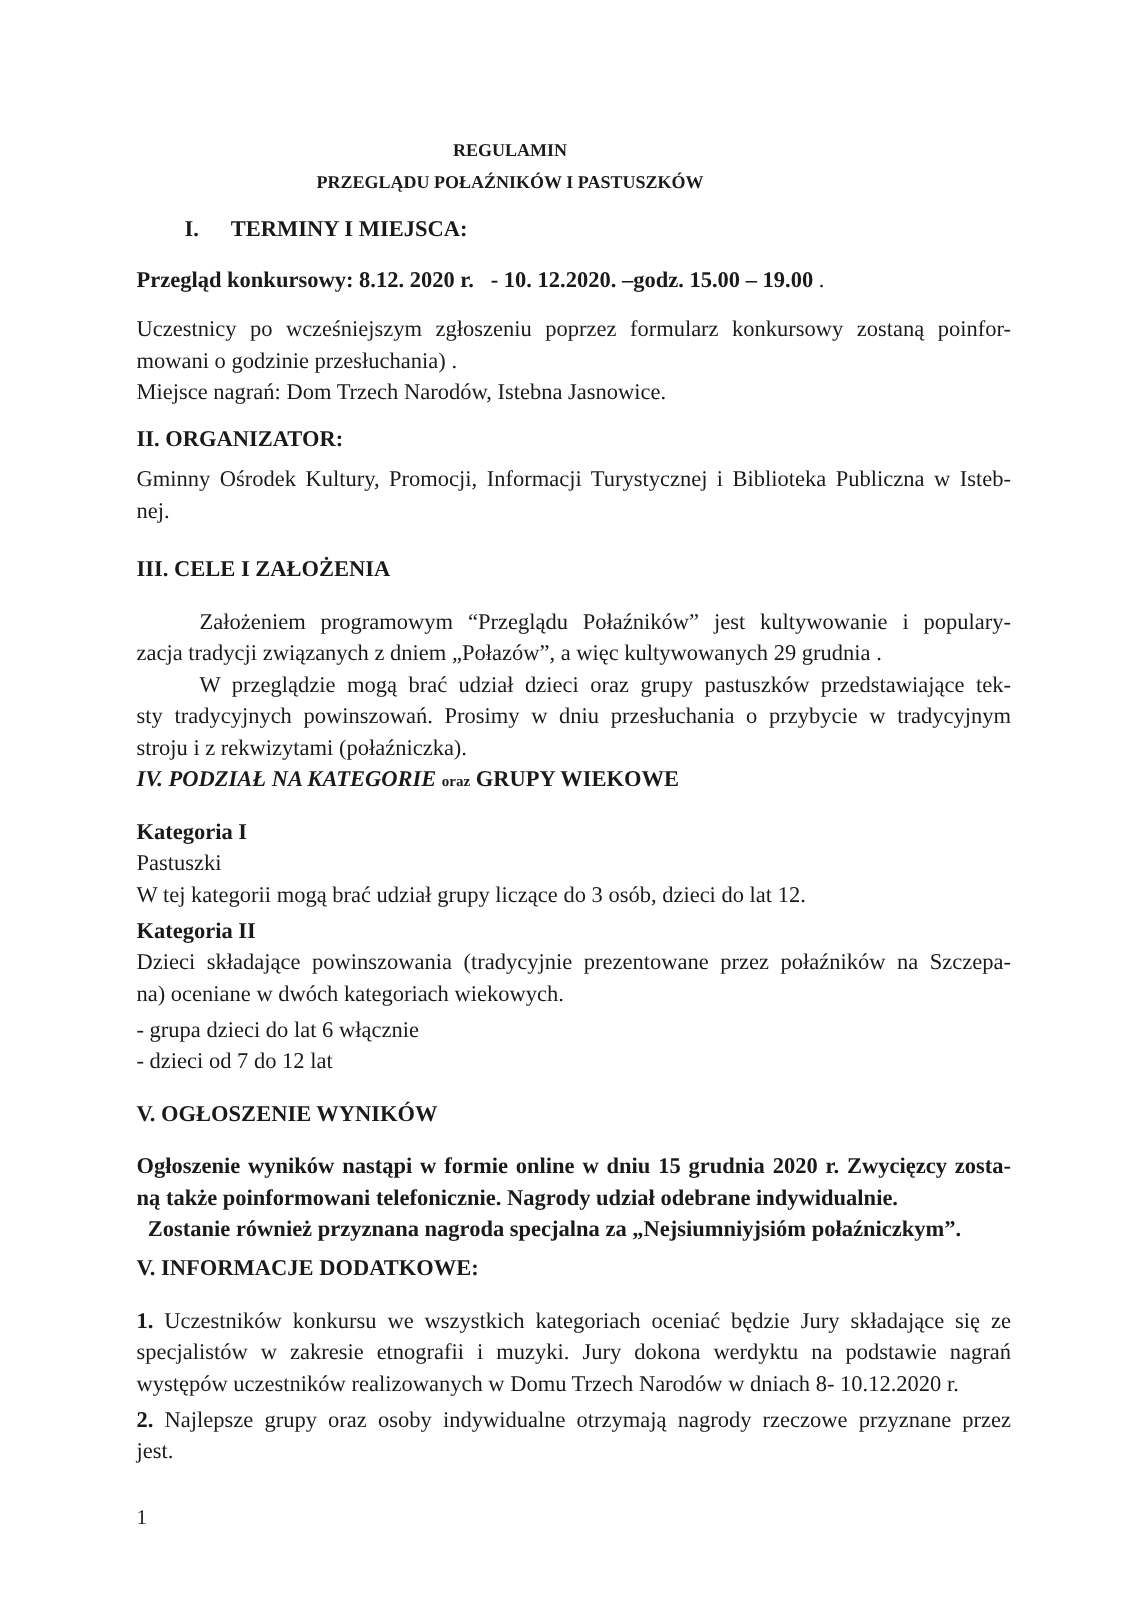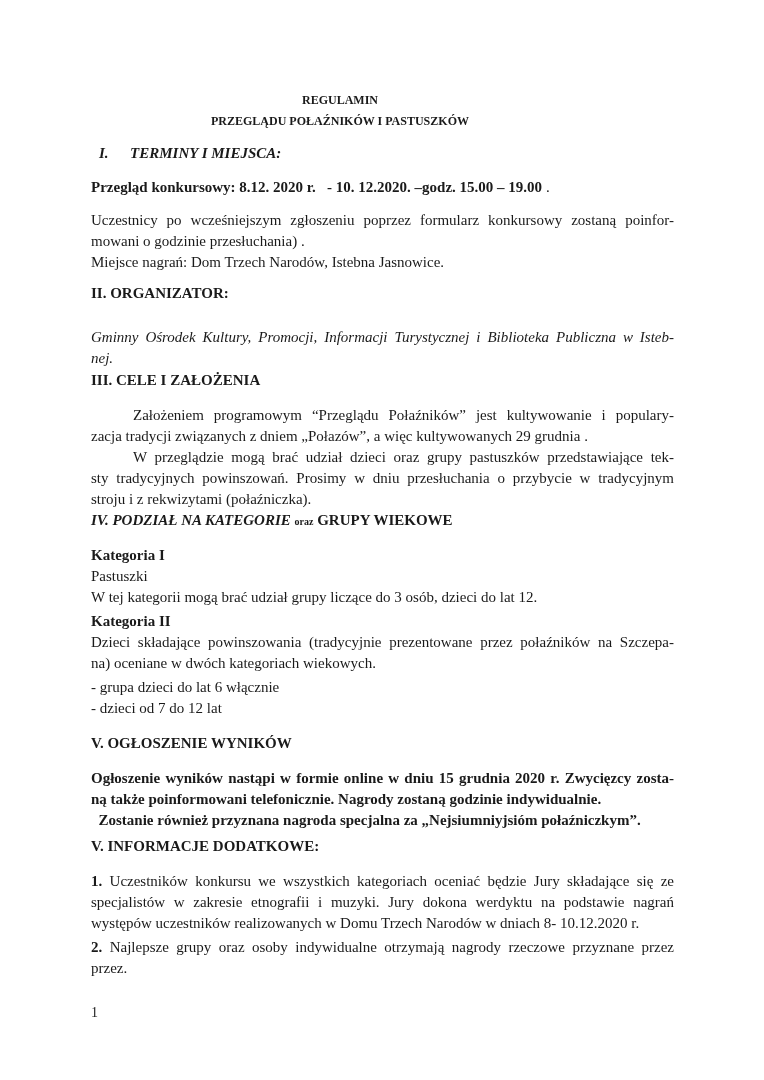--- a/index.html
+++ b/index.html
@@ -19,36 +19,36 @@
 </head>
 <body>
 
 <div class="title" style="top:90px;">
   <span class="line">REGULAMIN</span>
   <span class="line">PRZEGLĄDU POŁAŹNIKÓW I PASTUSZKÓW</span>
 </div>
 
 <div class="page">
 
-  <div class="abs b" style="top:143px; left:8px;font-style:italic;">
+  <div class="abs b" style="top:143px; left:32px;">
     <span>I.</span>
     <span style="display:inline-block; width:14px;"></span>
     <span>TERMINY I MIEJSCA:</span>
   </div>
   <div class="abs" style="top:177px;">
     <span class="b" style="white-space:pre;">Przegląd konkursowy: 8.12. 2020 r.   - 10. 12.2020. –godz. 15.00 – 19.00</span><span> .</span>
   </div>
   <div class="abs" style="top:210px;">
     <span class="jline">Uczestnicy po wcześniejszym zgłoszeniu poprzez formularz konkursowy zostaną poinfor-</span>
     <span class="line">mowani o godzinie przesłuchania) .</span>
     <span class="line">Miejsce nagrań: Dom Trzech Narodów, Istebna Jasnowice.</span>
   </div>
 
   <div class="abs b" style="top:283px;">II. ORGANIZATOR:</div>
-  <div class="abs" style="top:327px;font-style:italic;">
+  <div class="abs" style="top:310px;">
     <span class="jline">Gminny Ośrodek Kultury, Promocji, Informacji Turystycznej i Biblioteka Publiczna w Isteb-</span>
     <span class="line">nej.</span>
   </div>
 
   <div class="abs b" style="top:370px;">III. CELE I ZAŁOŻENIA</div>
   <div class="abs" style="top:405px;">
     <span class="jline" style="padding-left:42px;">Założeniem programowym “Przeglądu Połaźników” jest kultywowanie i populary-</span>
     <span class="line">zacja tradycji związanych z dniem „Połazów”, a więc kultywowanych 29 grudnia .</span>
     <span class="jline" style="padding-left:42px;">W przeglądzie mogą brać udział dzieci oraz grupy pastuszków przedstawiające tek-</span>
     <span class="jline">sty tradycyjnych powinszowań. Prosimy w dniu przesłuchania o przybycie w tradycyjnym</span>
@@ -69,29 +69,29 @@
     <span class="line">na) oceniane w dwóch kategoriach wiekowych.</span>
   </div>
   <div class="abs" style="top:677px;">
     <span class="line">- grupa dzieci do lat 6 włącznie</span>
     <span class="line">- dzieci od 7 do 12 lat</span>
   </div>
 
   <div class="abs b" style="top:733px;">V. OGŁOSZENIE WYNIKÓW</div>
   <div class="abs b" style="top:768px;">
     <span class="jline">Ogłoszenie wyników nastąpi w formie online w dniu 15 grudnia 2020 r. Zwycięzcy zosta-</span>
-    <span class="line">ną także poinformowani telefonicznie. Nagrody zostaną godzinie indywidualnie.</span>
+    <span class="line">ną także poinformowani telefonicznie. Nagrody udział odebrane indywidualnie.</span>
     <span class="line" style="white-space:pre;">  Zostanie również przyznana nagroda specjalna za „Nejsiumniyjsióm połaźniczkym”.</span>
   </div>
 
   <div class="abs b" style="top:836px;">V. INFORMACJE DODATKOWE:</div>
   <div class="abs" style="top:871px;">
     <span class="jline"><span class="b">1.</span><span> Uczestników konkursu we wszystkich kategoriach oceniać będzie Jury składające się ze</span></span>
     <span class="jline">specjalistów w zakresie etnografii i muzyki. Jury dokona werdyktu na podstawie nagrań</span>
     <span class="line">występów uczestników realizowanych w Domu Trzech Narodów w dniach 8- 10.12.2020 r.</span>
   </div>
   <div class="abs" style="top:937px;">
     <span class="jline"><span class="b">2.</span><span> Najlepsze grupy oraz osoby indywidualne otrzymają nagrody rzeczowe przyznane przez</span></span>
-    <span class="line">przez.</span>
+    <span class="line">jest.</span>
   </div>
 </div>
 
 <div class="pagenum">1</div>
 
 </body></html>

